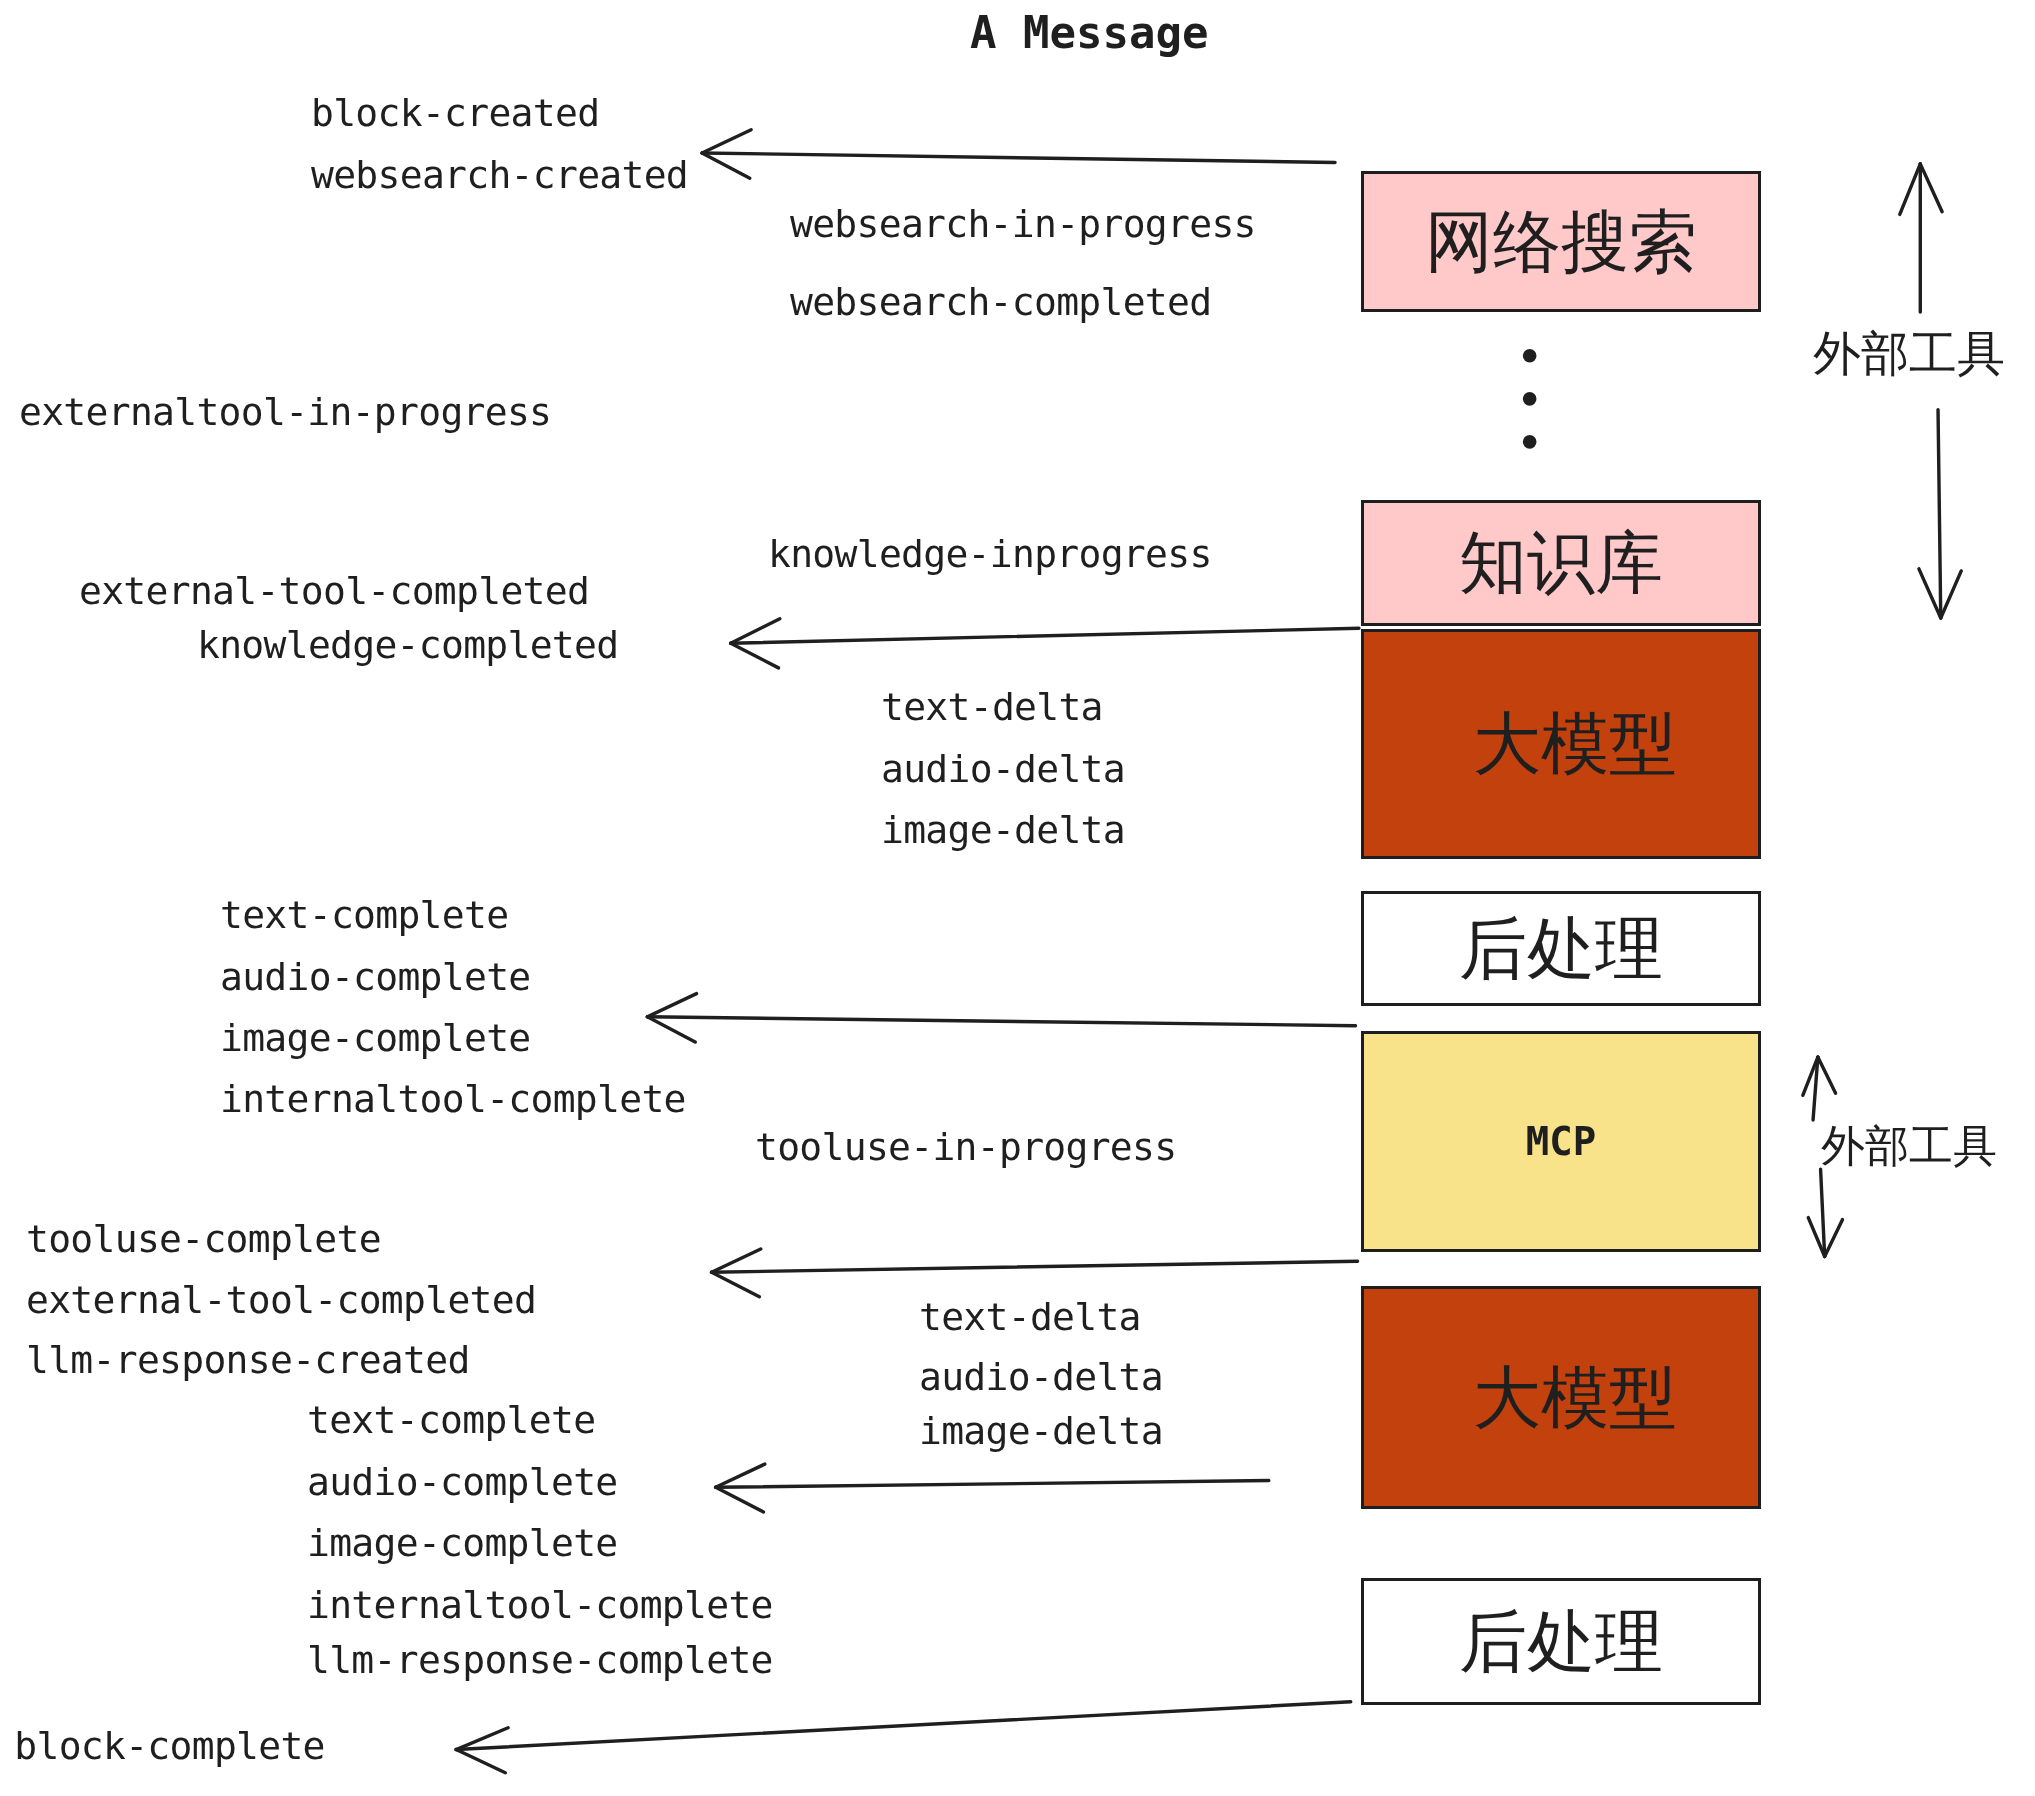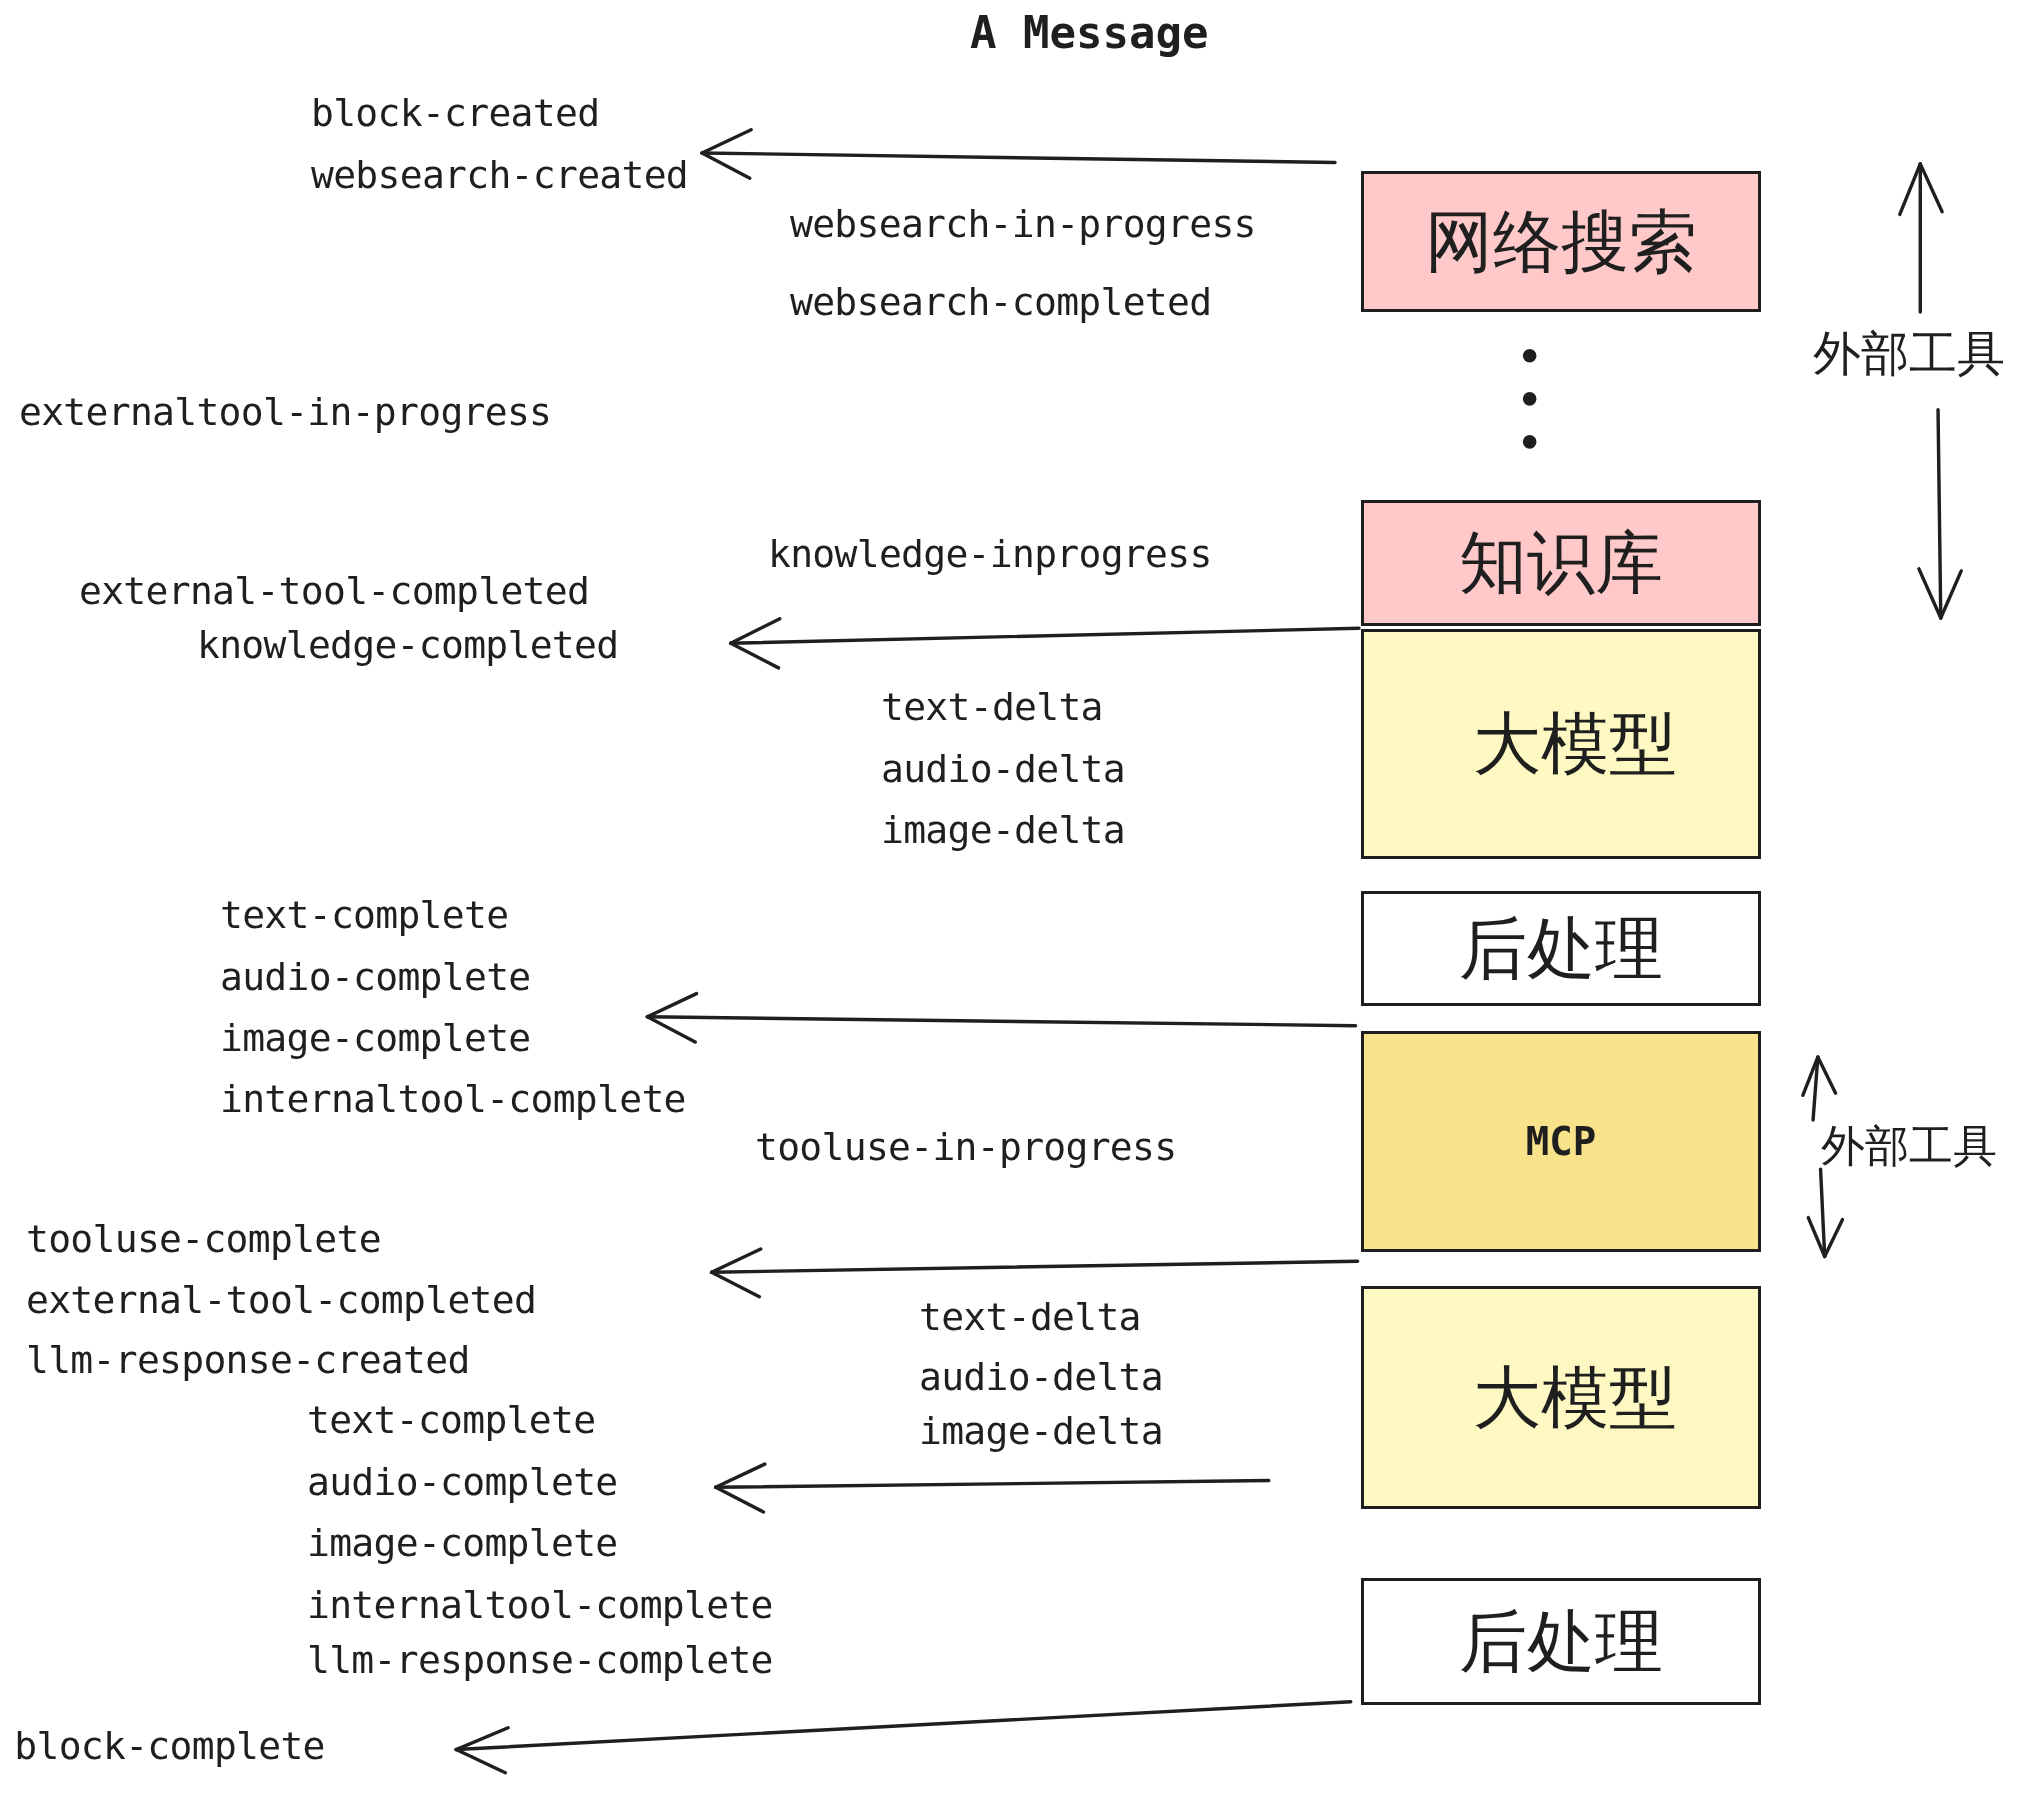--- a/index.html
+++ b/index.html
@@ -23,21 +23,21 @@
     letter-spacing:-0.7px;
   }
   .box{
     position:absolute;
     left:1361px;width:400px;
     border:3.4px solid #1e1e1e;
     box-sizing:border-box;
     display:flex;align-items:center;justify-content:center;
   }
   .box-pink{background:#ffc9c9;}
-  .box-green{background:#fef9c3;padding-left:28px;}
+  .box-green{background:#c2410c;padding-left:28px;}
   .box-yellow{background:#f9e38a;}
   .box-white{background:#ffffff;}
   .box-label-zh{
     font-family:"DejaVu Sans","Liberation Sans",sans-serif;
     font-size:68px;line-height:1;white-space:nowrap;
   }
   .box-label-mono{
     font-family:"DejaVu Sans Mono","Liberation Mono",monospace;
     font-weight:bold;
     font-size:39px;line-height:1;white-space:nowrap;

